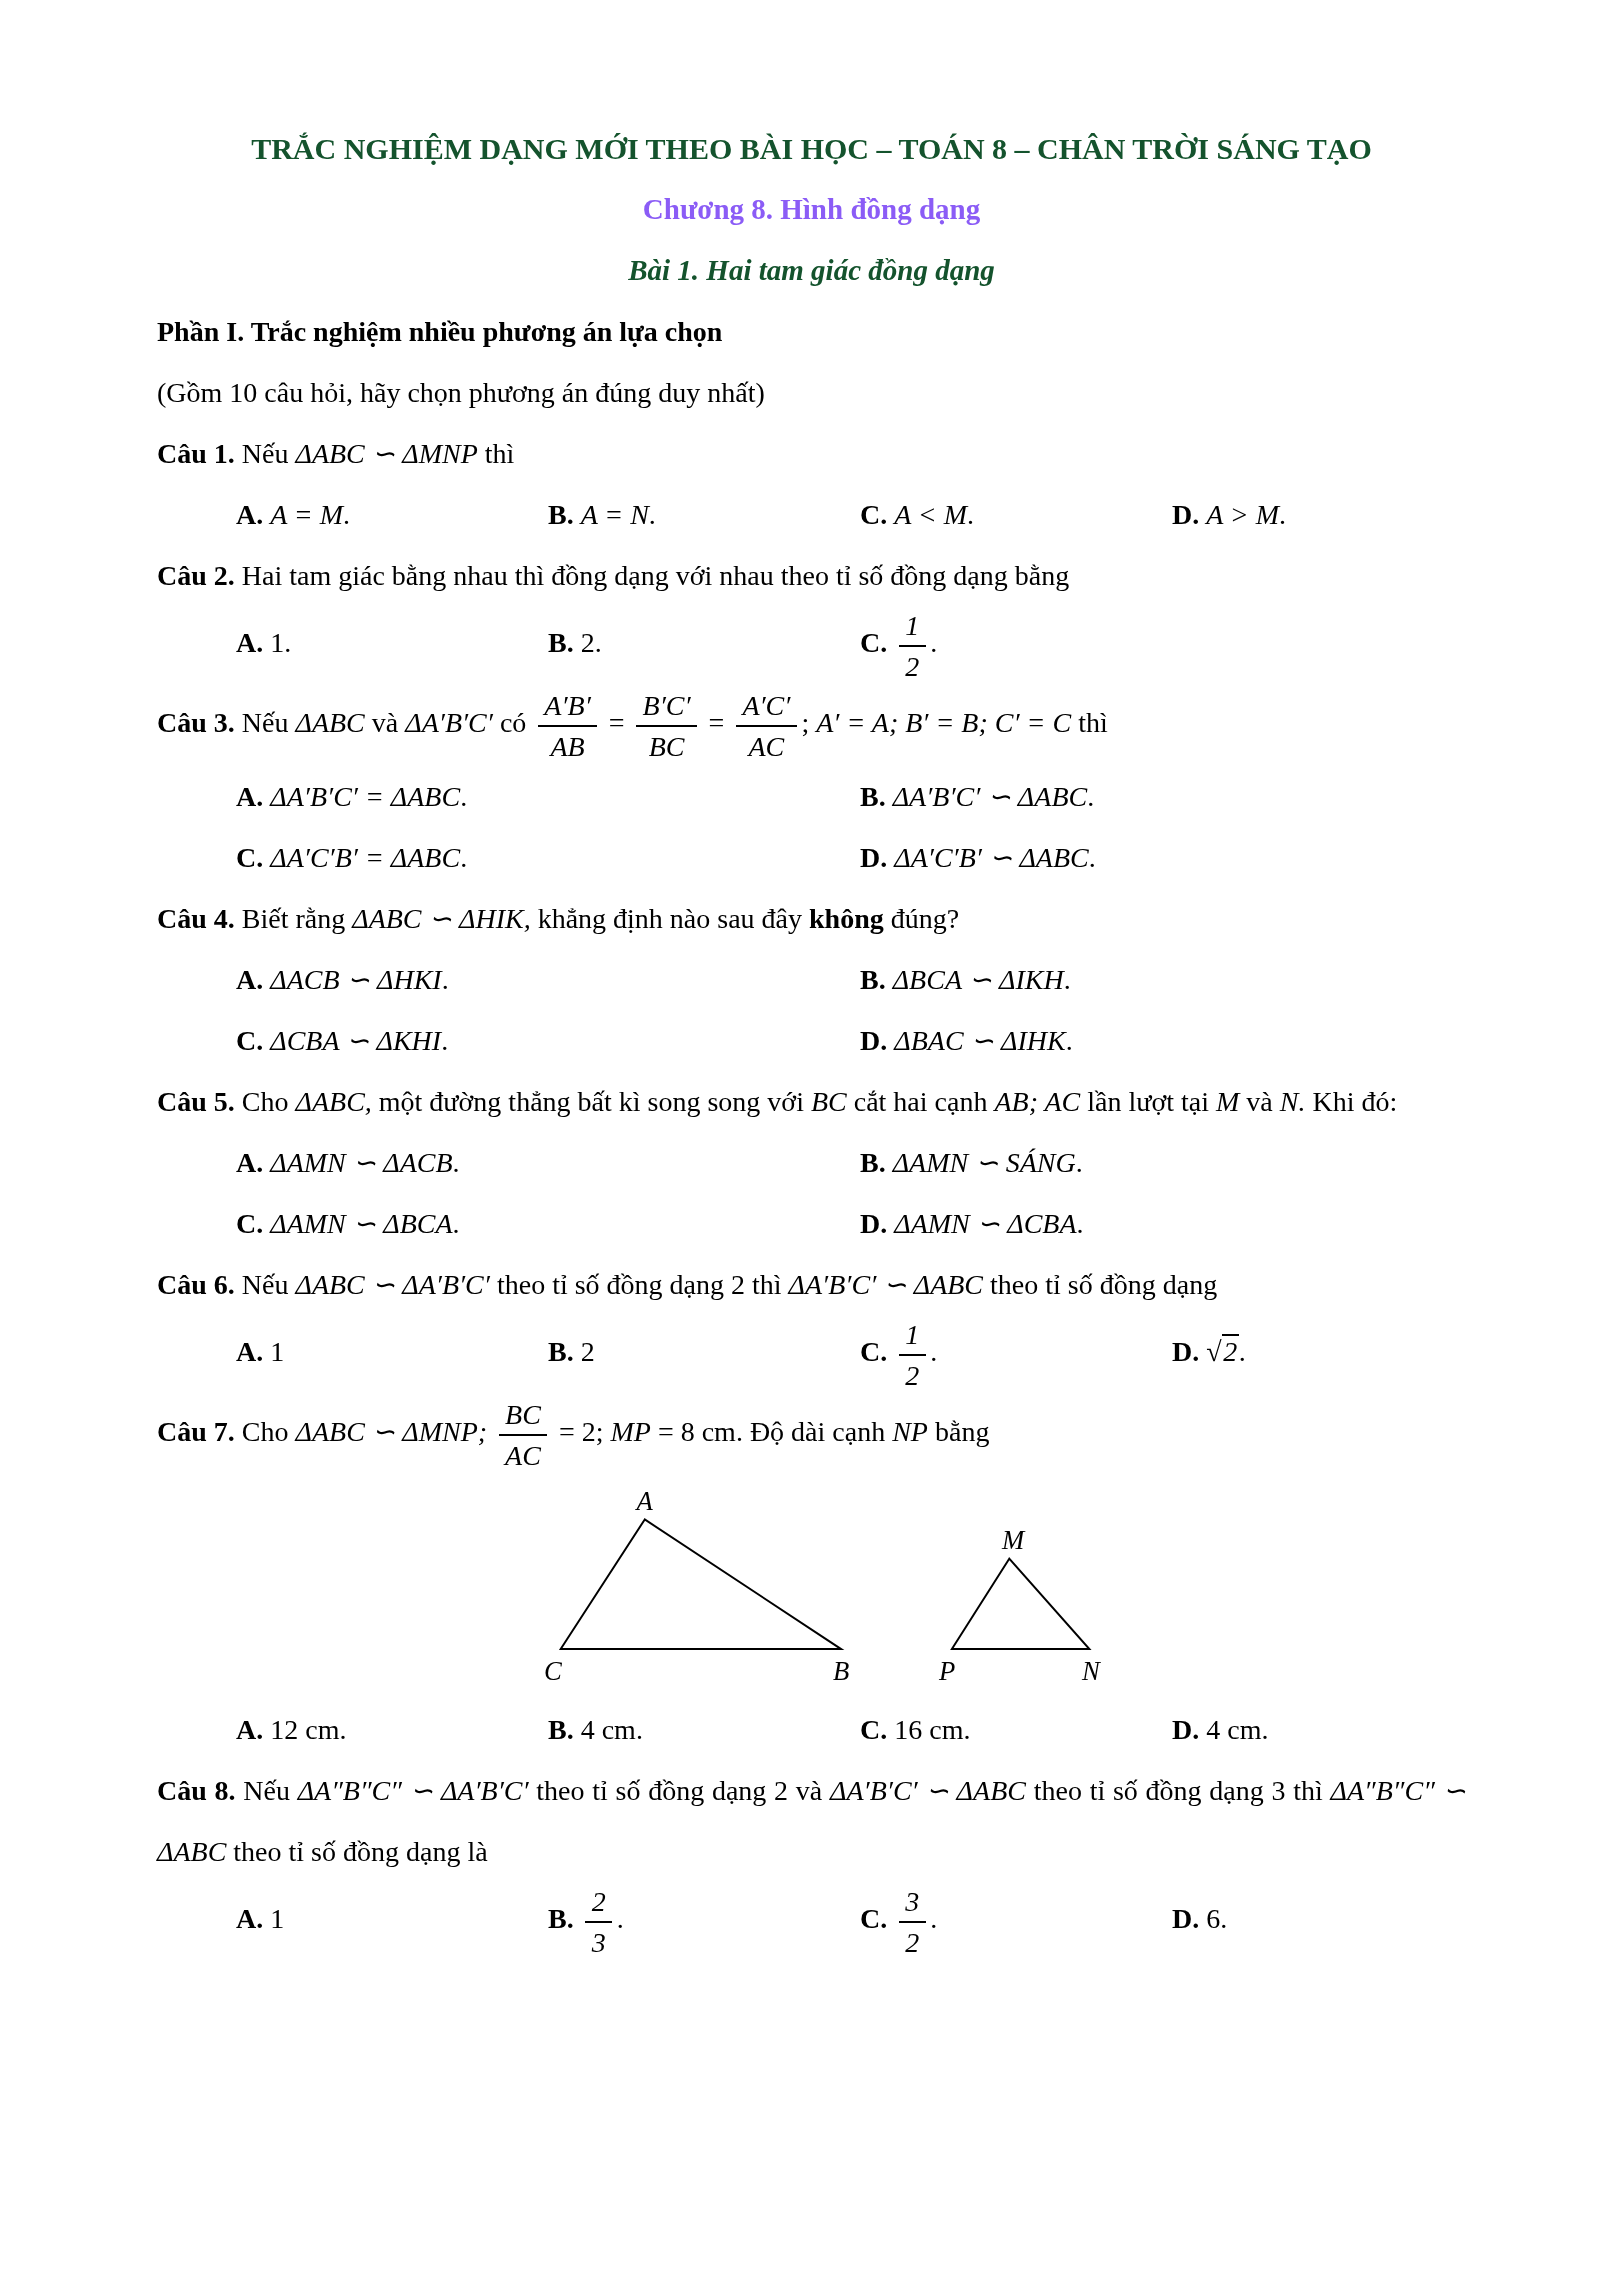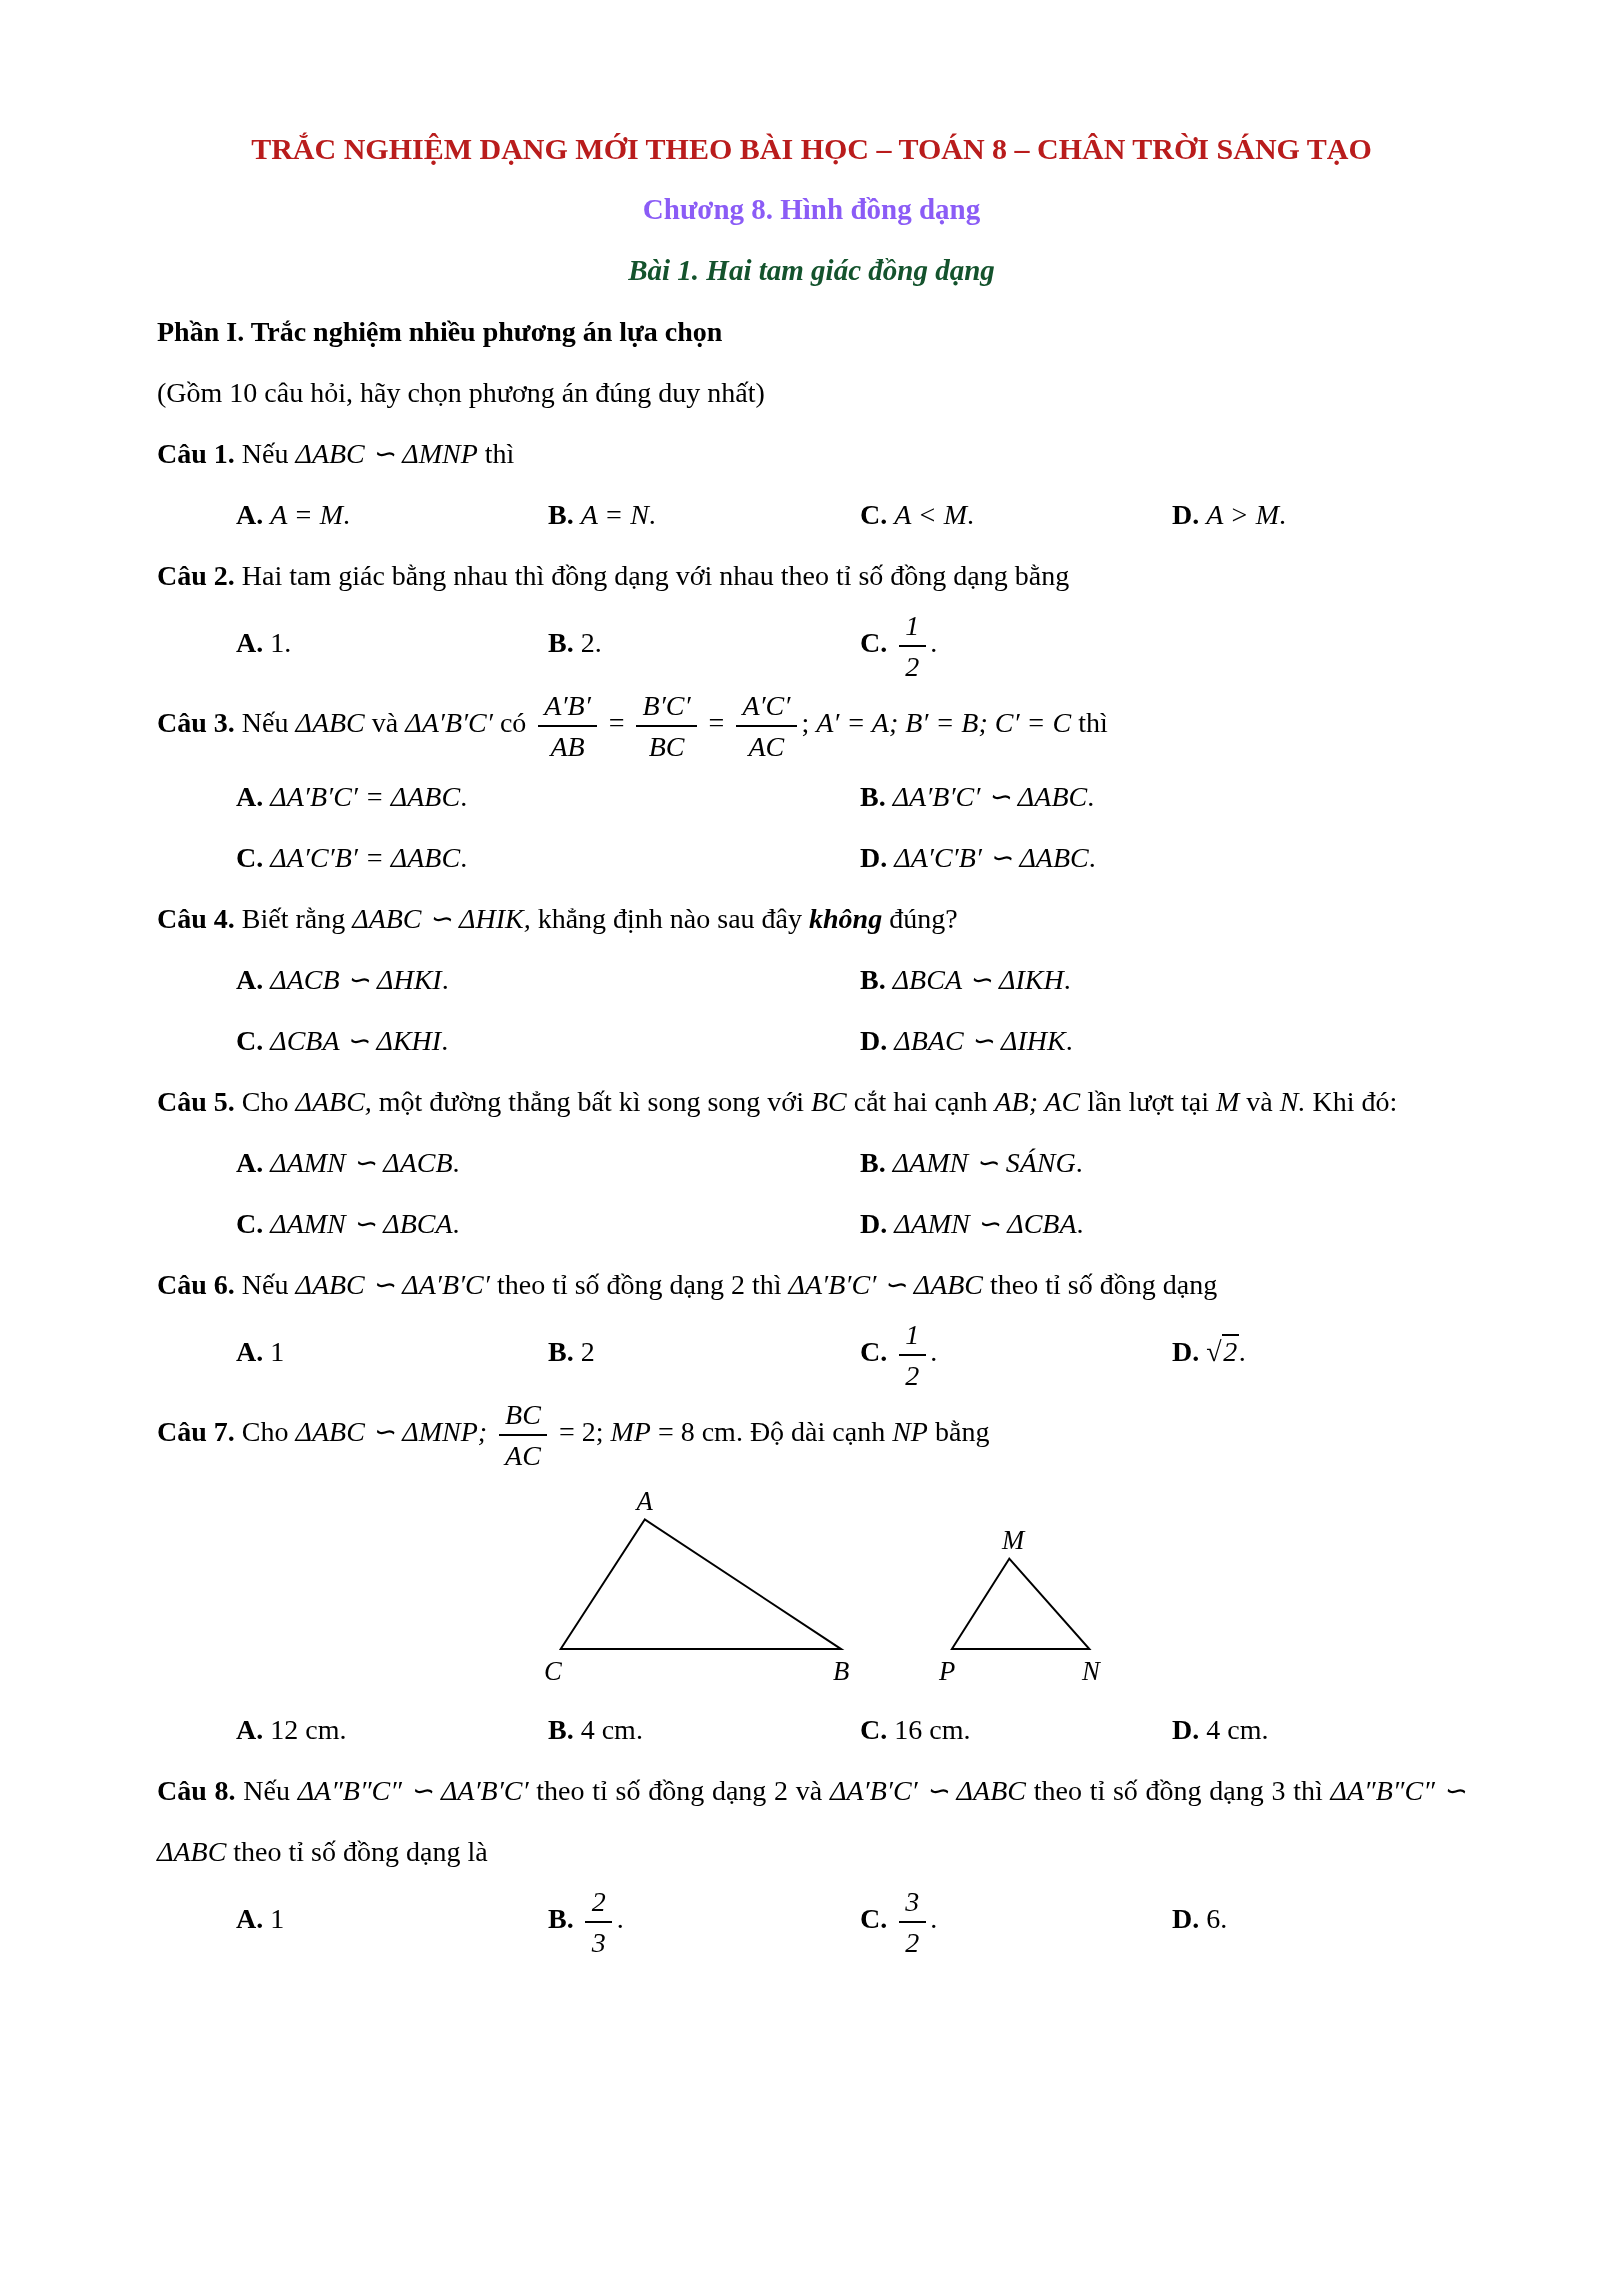--- a/index.html
+++ b/index.html
@@ -14,21 +14,21 @@
     overflow:hidden;
   }
   p,h1,h2{margin:0;padding:0;}
   .doc-title{font-size:30px;font-weight:bold;text-align:center;line-height:61px;}
   .doc-chapter,.doc-lesson{font-size:29px;font-weight:bold;text-align:center;line-height:61px;}
   .part-heading{font-weight:bold;line-height:61px;}
   .part-note{line-height:61px;}
   .stem{line-height:61px;text-align:justify;}
   .q-label{font-weight:bold;}
   .math{font-style:italic;}
-  .bold{font-weight:bold;font-style:italic;}
+  .bold{font-weight:bold;}
   .opt-row{display:flex;align-items:baseline;padding-left:79px;line-height:61px;}
   .opt-row.cols-4 .option{flex:0 0 312px;width:312px;}
   .opt-row.cols-4 .option:last-child{flex:1 1 auto;}
   .opt-row.cols-2 .option{flex:0 0 624px;width:624px;}
   .opt-row.cols-2 .option:last-child{flex:1 1 auto;}
   .opt-label{font-weight:bold;}
   .frac{
     display:inline-flex;flex-direction:column;
     text-align:center;vertical-align:middle;
     margin:0 4.7px;font-style:italic;line-height:39px;
@@ -38,21 +38,21 @@
   .sqrt{font-style:italic;white-space:nowrap;}
   .sqrt .radical{font-style:normal;}
   .sqrt .sqrt-val{border-top:2px solid #000;padding:0 1.6px;}
   .figure{margin:12.6px 0 6.3px 377px;}
   .fig-label{font-family:"Liberation Serif",serif;font-style:italic;font-size:34px;fill:#000;}
 </style>
 </head>
 <body>
 
 <div class="page">
-  <h1 class="doc-title" style="color: #b91c1c;">TRẮC NGHIỆM DẠNG MỚI THEO BÀI HỌC – TOÁN 8 – CHÂN TRỜI SÁNG TẠO</h1>
+  <h1 class="doc-title" style="color: #14532d;">TRẮC NGHIỆM DẠNG MỚI THEO BÀI HỌC – TOÁN 8 – CHÂN TRỜI SÁNG TẠO</h1>
   <h2 class="doc-chapter" style="color: #8b5cf6;">Chương 8. Hình đồng dạng</h2>
   <h2 class="doc-lesson" style="color: #14532d; font-style: italic;">Bài 1. Hai tam giác đồng dạng</h2>
   <p class="part-heading">Phần I. Trắc nghiệm nhiều phương án lựa chọn</p>
   <p class="part-note">(Gồm 10 câu hỏi, hãy chọn phương án đúng duy nhất)</p>
   <div id="questions">
       <div class="question">
         <p class="stem"><span class="q-label">Câu 1. </span>Nếu <span class="math">ΔABC ∽ ΔMNP</span> thì</p>
         <div class="opt-row cols-4">
           <div class="option"><span class="opt-label">A. </span><span class="math">A = M</span>.</div>
           <div class="option"><span class="opt-label">B. </span><span class="math">A = N</span>.</div>

